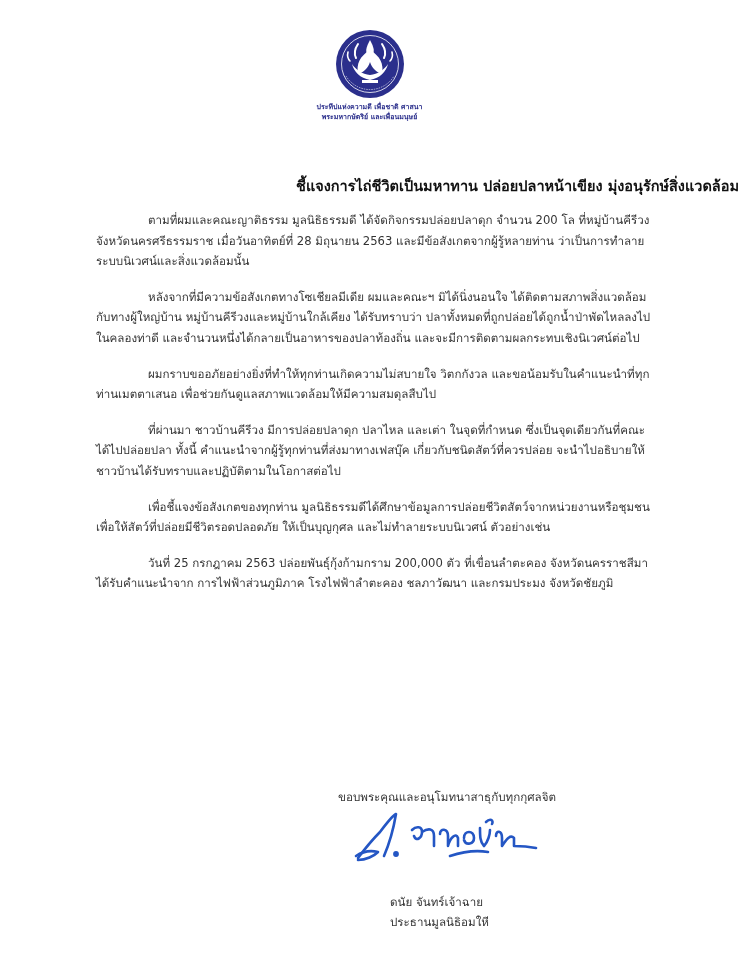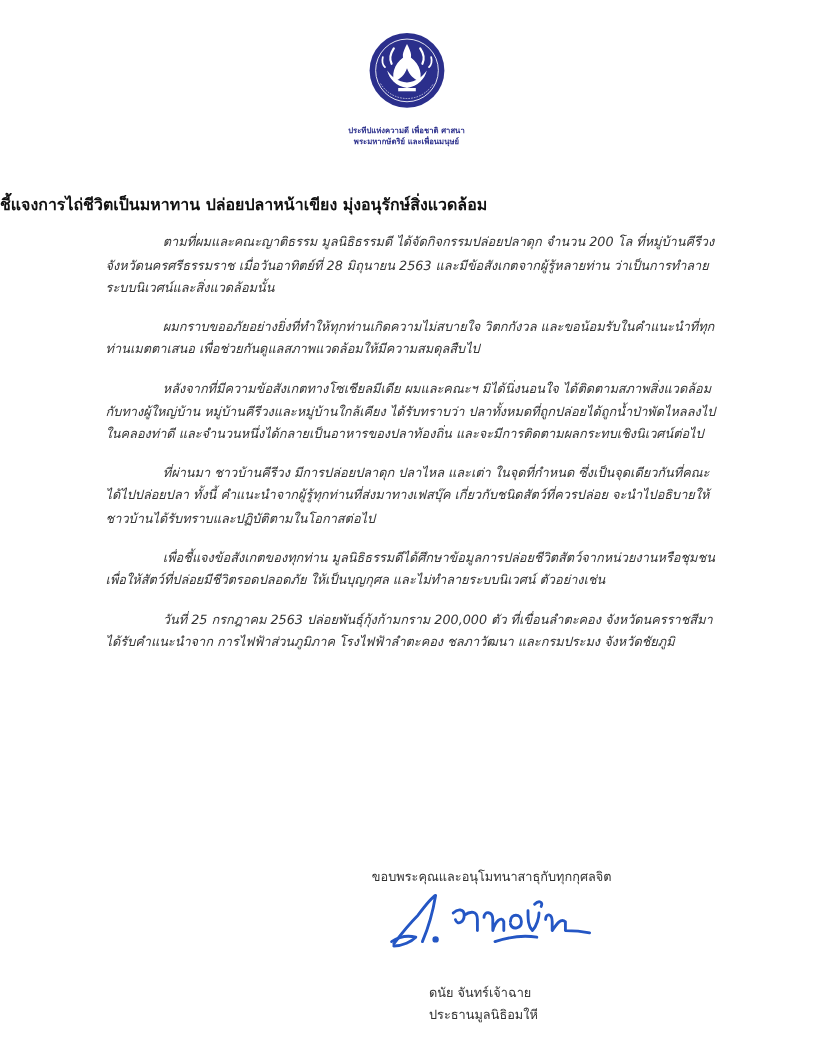--- a/index.html
+++ b/index.html
@@ -29,50 +29,49 @@
       width: 739px;
       text-align: center;
     }
     .logo {
       width: 80px;
       height: 72px;
       margin: 0 auto;
       display: block;
     }
     .logo-caption {
-      margin-top: 14px;
+      margin-top: 2px;
       font-size: 7px;
       line-height: 10px;
       color: #2b2f8c;
       font-weight: bold;
     }
     .title {
       position: absolute;
       top: 174px;
       left: 0;
       width: 739px;
-      text-align: left;
+      text-align: right;
       font-size: 14.5px;
       font-weight: bold;
       color: #111;
       letter-spacing: 0;
     }
     .body-text {
       position: absolute;
       left: 96px;
       top: 210px;
       width: 556px;
       font-size: 11.6px;
       line-height: 20.6px;
       color: #333;
     }
     .para {
       margin: 0 0 15px 0;
       text-indent: 52px;
-      font-style: italic;
     }
     .closing {
       position: absolute;
       left: 338px;
       top: 788px;
       font-size: 11.6px;
       color: #333;
     }
     .signature {
       position: absolute;
@@ -115,22 +114,22 @@
     <div class="logo-caption">
       <div>ประทีปแห่งความดี เพื่อชาติ ศาสนา</div>
       <div>พระมหากษัตริย์ และเพื่อนมนุษย์</div>
     </div>
   </div>
 
   <div class="title">ชี้แจงการไถ่ชีวิตเป็นมหาทาน ปล่อยปลาหน้าเขียง มุ่งอนุรักษ์สิ่งแวดล้อม</div>
 
   <div class="body-text">
     <p class="para">ตามที่ผมและคณะญาติธรรม มูลนิธิธรรมดี ได้จัดกิจกรรมปล่อยปลาดุก จำนวน 200 โล ที่หมู่บ้านคีรีวง จังหวัดนครศรีธรรมราช เมื่อวันอาทิตย์ที่ 28 มิถุนายน 2563 และมีข้อสังเกตจากผู้รู้หลายท่าน ว่าเป็นการทำลายระบบนิเวศน์และสิ่งแวดล้อมนั้น</p>
+    <p class="para">หลังจากที่มีความข้อสังเกตทางโซเชียลมีเดีย ผมและคณะฯ มิได้นิ่งนอนใจ ได้ติดตามสภาพสิ่งแวดล้อมกับทางผู้ใหญ่บ้าน หมู่บ้านคีรีวงและหมู่บ้านใกล้เคียง ได้รับทราบว่า ปลาทั้งหมดที่ถูกปล่อยได้ถูกน้ำป่าพัดไหลลงไปในคลองท่าดี และจำนวนหนึ่งได้กลายเป็นอาหารของปลาท้องถิ่น และจะมีการติดตามผลกระทบเชิงนิเวศน์ต่อไป</p>
     <p class="para">ผมกราบขออภัยอย่างยิ่งที่ทำให้ทุกท่านเกิดความไม่สบายใจ วิตกกังวล และขอน้อมรับในคำแนะนำที่ทุกท่านเมตตาเสนอ เพื่อช่วยกันดูแลสภาพแวดล้อมให้มีความสมดุลสืบไป</p>
-    <p class="para">หลังจากที่มีความข้อสังเกตทางโซเชียลมีเดีย ผมและคณะฯ มิได้นิ่งนอนใจ ได้ติดตามสภาพสิ่งแวดล้อมกับทางผู้ใหญ่บ้าน หมู่บ้านคีรีวงและหมู่บ้านใกล้เคียง ได้รับทราบว่า ปลาทั้งหมดที่ถูกปล่อยได้ถูกน้ำป่าพัดไหลลงไปในคลองท่าดี และจำนวนหนึ่งได้กลายเป็นอาหารของปลาท้องถิ่น และจะมีการติดตามผลกระทบเชิงนิเวศน์ต่อไป</p>
     <p class="para">ที่ผ่านมา ชาวบ้านคีรีวง มีการปล่อยปลาดุก ปลาไหล และเต่า ในจุดที่กำหนด ซึ่งเป็นจุดเดียวกันที่คณะได้ไปปล่อยปลา ทั้งนี้ คำแนะนำจากผู้รู้ทุกท่านที่ส่งมาทางเฟสบุ๊ค เกี่ยวกับชนิดสัตว์ที่ควรปล่อย จะนำไปอธิบายให้ชาวบ้านได้รับทราบและปฏิบัติตามในโอกาสต่อไป</p>
     <p class="para">เพื่อชี้แจงข้อสังเกตของทุกท่าน มูลนิธิธรรมดีได้ศึกษาข้อมูลการปล่อยชีวิตสัตว์จากหน่วยงานหรือชุมชน เพื่อให้สัตว์ที่ปล่อยมีชีวิตรอดปลอดภัย ให้เป็นบุญกุศล และไม่ทำลายระบบนิเวศน์ ตัวอย่างเช่น</p>
     <p class="para">วันที่ 25 กรกฎาคม 2563 ปล่อยพันธุ์กุ้งก้ามกราม 200,000 ตัว ที่เขื่อนลำตะคอง จังหวัดนครราชสีมา ได้รับคำแนะนำจาก การไฟฟ้าส่วนภูมิภาค โรงไฟฟ้าลำตะคอง ชลภาวัฒนา และกรมประมง จังหวัดชัยภูมิ</p>
   </div>
 
   <div class="closing">ขอบพระคุณและอนุโมทนาสาธุกับทุกกุศลจิต</div>
 
   <svg class="signature" viewBox="0 0 190 60" xmlns="http://www.w3.org/2000/svg">
     <g fill="none" stroke="#2456c4" stroke-width="2.6" stroke-linecap="round" stroke-linejoin="round">
       <path d="M8 50 C14 42, 22 32, 30 24 C36 16, 42 8, 46 6 C44 18, 40 34, 34 48"></path>

